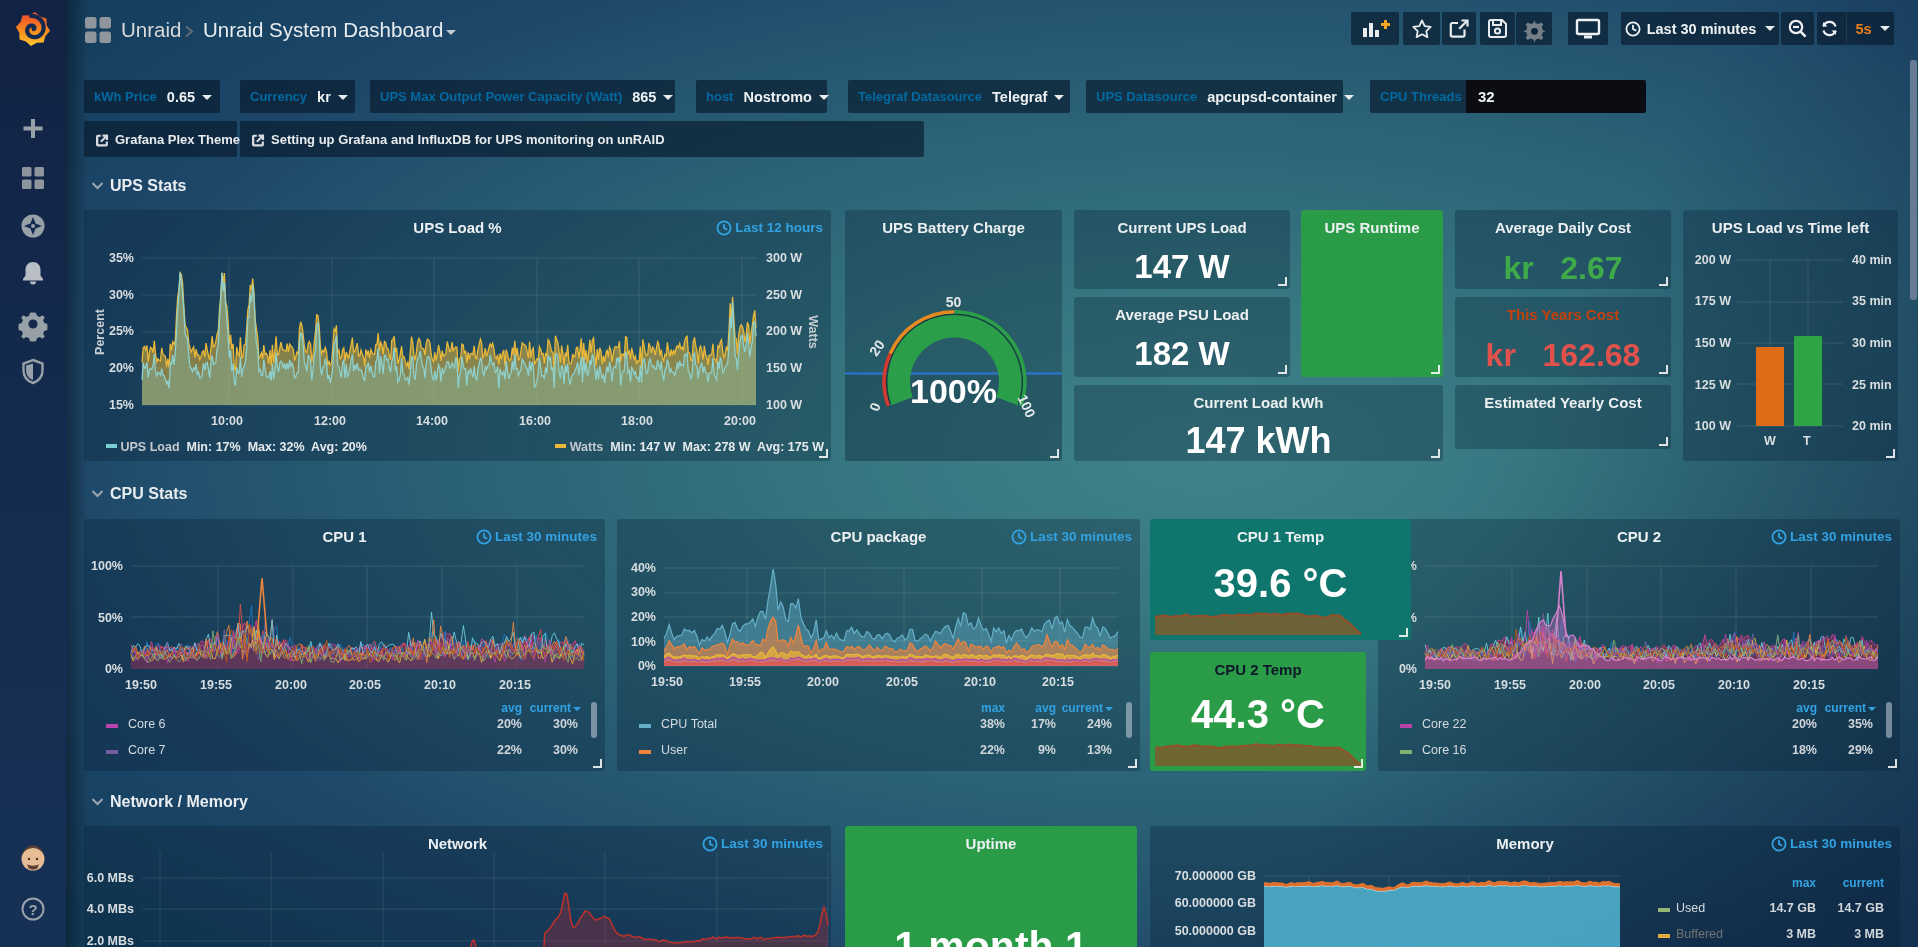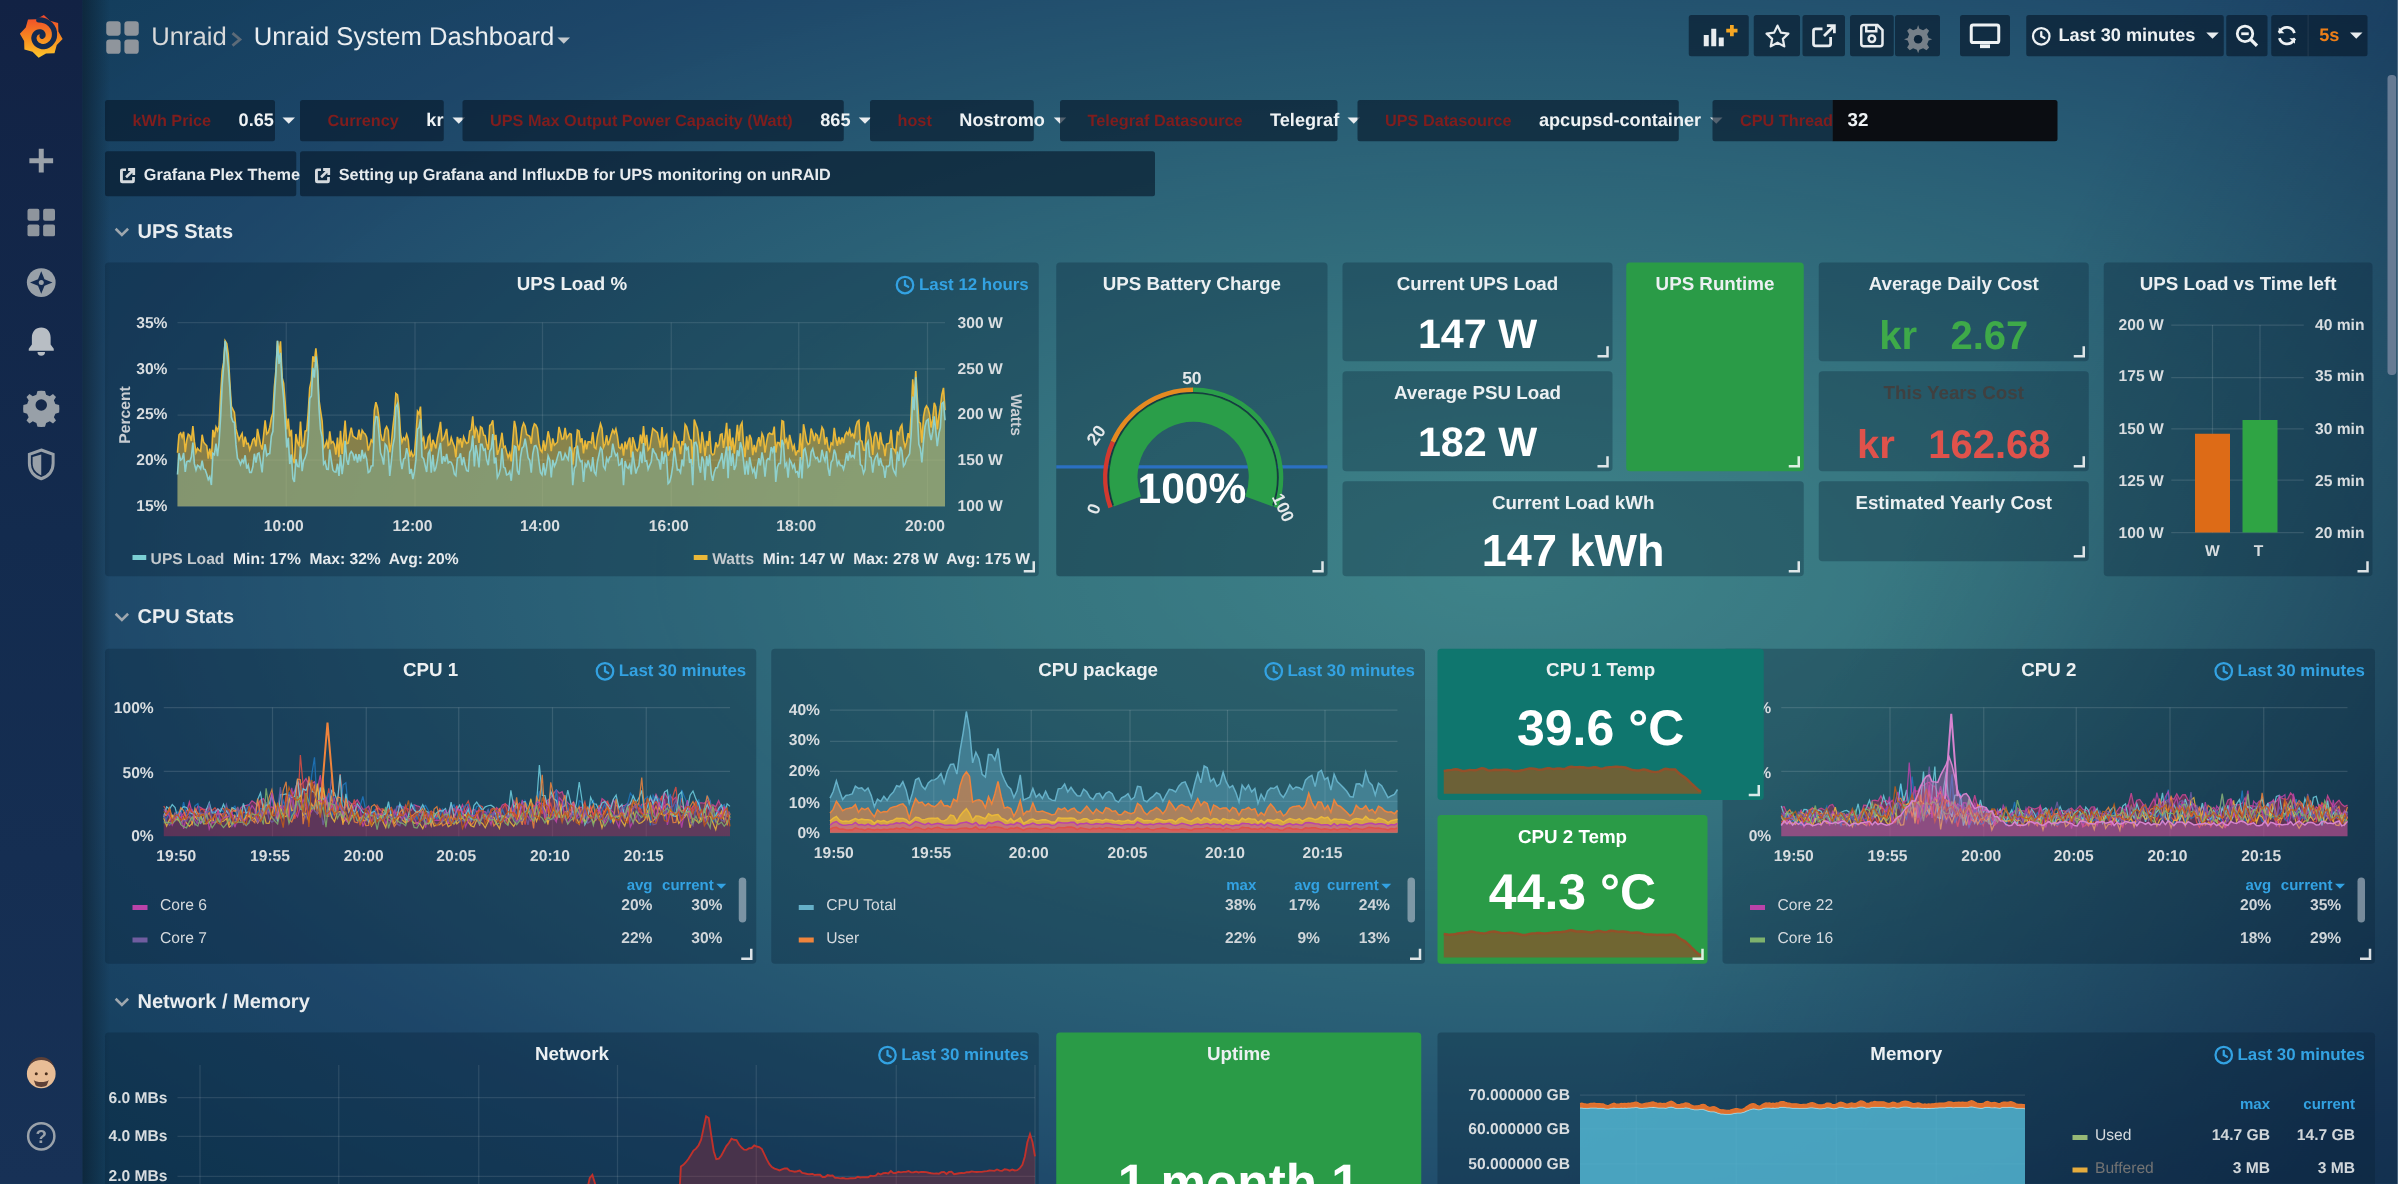--- a/index.html
+++ b/index.html
@@ -11,21 +11,21 @@
 .abs{position:absolute}
 .panel{position:absolute;background:rgba(8,30,50,.30);border-radius:3px}
 .panel:after{content:"";position:absolute;right:3px;bottom:3px;width:7px;height:7px;
  border-right:2px solid rgba(255,255,255,.85);border-bottom:2px solid rgba(255,255,255,.85)}
 .ptitle{position:absolute;top:9px;left:0;right:0;text-align:center;font-size:15px;font-weight:bold;color:#ecf0f2;letter-spacing:0}
 .tr{position:absolute;top:10px;font-size:13.5px;font-weight:bold;color:#33a2e2;white-space:nowrap}
 .tick{position:absolute;font-size:12.5px;font-weight:bold;color:#d8dde0;white-space:nowrap}
 .leg{font-size:12.5px;font-weight:bold;color:#d0d6da;white-space:nowrap}
 .bigv{position:absolute;left:0;right:0;text-align:center;font-weight:bold;color:#fff;white-space:nowrap}
 .vbox{position:absolute;height:33px;background:rgba(7,26,44,.66);border-radius:2px;display:flex;align-items:center;font-weight:bold;font-size:14.5px}
-.vlab{color:#7f1d1d;padding:0 22px;white-space:nowrap;font-size:13px}
+.vlab{color:#0369a1;padding:0 10px;white-space:nowrap;font-size:13px}
 .vval{color:#eef2f4;padding-right:10px;white-space:nowrap;font-size:14.5px}
 .caret{display:inline-block;width:0;height:0;border-left:5px solid transparent;border-right:5px solid transparent;border-top:5px solid #e8ecef;margin-left:7px;vertical-align:middle}
 .btn{position:absolute;top:12px;height:33px;background:rgba(7,26,44,.66);border-radius:2px;display:flex;align-items:center;justify-content:center}
 .ghead{color:#33a2e2;font-weight:bold;font-size:12px}
 svg{position:absolute;overflow:visible}
 .btn svg{position:static}
 </style></head><body>
 <svg width="0" height="0" style="position:absolute">
     <defs>
 <linearGradient id="glog" x1="0" y1="0" x2="0" y2="1">
@@ -292,21 +292,21 @@
     <div class="bigv" style="top:35px;font-size:36px;color:#fff">147 kWh</div>
   </div>
 <div class="panel" style="left:1301px;top:210px;width:142px;height:167px;background:#2a9b47">
     <div class="ptitle" style="color:#ecf0f2">UPS Runtime</div>
   </div>
 <div class="panel" style="left:1455px;top:210px;width:216px;height:79px">
     <div class="ptitle" style="color:#ecf0f2">Average Daily Cost</div>
     <div class="bigv" style="top:40px;font-size:32px;color:#3eaa49">kr&nbsp;&nbsp;&nbsp;2.67</div>
   </div>
 <div class="panel" style="left:1455px;top:297px;width:216px;height:80px">
-    <div class="ptitle" style="color:#404040">This Years Cost</div>
+    <div class="ptitle" style="color:#c2410c">This Years Cost</div>
     <div class="bigv" style="top:40px;font-size:32px;color:#e0524b">kr&nbsp;&nbsp;&nbsp;162.68</div>
   </div>
 <div class="panel" style="left:1455px;top:385px;width:216px;height:64px">
     <div class="ptitle" style="color:#ecf0f2">Estimated Yearly Cost</div>
   </div>
 <div class="panel" style="left:1683px;top:210px;width:215px;height:251px">
     <div class="ptitle" style="color:#ecf0f2">UPS Load vs Time left</div>
     <div class="tick" style="right:167px;top:43px">200 W</div>
     <div class="tick" style="left:169px;top:43px">40 min</div>
     <div class="tick" style="right:167px;top:84px">175 W</div>
@@ -490,21 +490,21 @@
   </div>
 <div class="panel" style="left:1150px;top:519px;width:261px;height:121px;background:#0f766e">
     <div class="ptitle" style="color:#ecf0f2">CPU 1 Temp</div>
     <div class="bigv" style="top:42px;font-size:40px">39.6 °C</div>
     <svg class="abs" style="left:0;top:0" width="216" height="121">
       <polygon points="5,116 5.0,97.8 6.6,97.5 8.2,97.2 9.8,97.1 11.4,96.9 13.0,96.6 14.6,96.4 16.2,96.6 17.8,97.1 19.4,97.6 21.0,97.8 22.6,97.6 24.2,97.3 25.8,97.0 27.4,97.1 29.0,97.2 30.6,97.2 32.1,96.7 33.7,96.1 35.3,95.6 36.9,95.7 38.5,96.4 40.1,97.1 41.7,97.4 43.3,97.3 44.9,97.0 46.5,96.9 48.1,97.0 49.7,97.0 51.3,97.0 52.9,96.8 54.5,96.8 56.1,96.8 57.7,97.1 59.3,97.5 60.9,97.8 62.5,98.0 64.1,97.8 65.7,97.6 67.3,97.2 68.9,96.9 70.5,96.5 72.1,96.1 73.7,95.7 75.3,95.7 76.9,95.9 78.5,96.2 80.1,96.6 81.7,96.8 83.2,96.7 84.8,96.4 86.4,95.9 88.0,95.6 89.6,95.6 91.2,95.9 92.8,96.1 94.4,96.0 96.0,95.7 97.6,95.7 99.2,96.0 100.8,96.2 102.4,95.9 104.0,95.2 105.6,94.6 107.2,94.4 108.8,94.6 110.4,94.7 112.0,94.8 113.6,94.7 115.2,94.8 116.8,94.8 118.4,95.1 120.0,95.4 121.6,95.4 123.2,95.1 124.8,94.8 126.4,94.8 128.0,95.2 129.6,95.7 131.2,96.0 132.8,95.7 134.3,95.2 135.9,94.9 137.5,94.8 139.1,94.7 140.7,94.5 142.3,94.4 143.9,94.4 145.5,94.5 147.1,94.6 148.7,94.7 150.3,95.0 151.9,95.6 153.5,96.2 155.1,96.7 156.7,97.0 158.3,97.2 159.9,97.3 161.5,97.3 163.1,96.9 164.7,96.6 166.3,96.7 167.9,97.2 169.5,97.8 171.1,98.2 172.7,98.4 174.3,98.5 175.9,98.4 177.5,98.1 179.1,97.4 180.7,96.5 182.3,96.1 183.9,96.2 185.4,96.5 187.0,96.6 188.6,96.6 190.2,96.6 191.8,98.3 193.4,99.8 195.0,101.0 196.6,102.0 198.2,103.1 199.8,104.5 201.4,106.1 203.0,107.7 204.6,109.2 206.2,110.7 207.8,112.2 209.4,113.6 211.0,113.7 211,116" fill="rgba(122,95,48,0.88)"></polygon>
       <polyline points="5.0,97.8 6.6,97.5 8.2,97.2 9.8,97.1 11.4,96.9 13.0,96.6 14.6,96.4 16.2,96.6 17.8,97.1 19.4,97.6 21.0,97.8 22.6,97.6 24.2,97.3 25.8,97.0 27.4,97.1 29.0,97.2 30.6,97.2 32.1,96.7 33.7,96.1 35.3,95.6 36.9,95.7 38.5,96.4 40.1,97.1 41.7,97.4 43.3,97.3 44.9,97.0 46.5,96.9 48.1,97.0 49.7,97.0 51.3,97.0 52.9,96.8 54.5,96.8 56.1,96.8 57.7,97.1 59.3,97.5 60.9,97.8 62.5,98.0 64.1,97.8 65.7,97.6 67.3,97.2 68.9,96.9 70.5,96.5 72.1,96.1 73.7,95.7 75.3,95.7 76.9,95.9 78.5,96.2 80.1,96.6 81.7,96.8 83.2,96.7 84.8,96.4 86.4,95.9 88.0,95.6 89.6,95.6 91.2,95.9 92.8,96.1 94.4,96.0 96.0,95.7 97.6,95.7 99.2,96.0 100.8,96.2 102.4,95.9 104.0,95.2 105.6,94.6 107.2,94.4 108.8,94.6 110.4,94.7 112.0,94.8 113.6,94.7 115.2,94.8 116.8,94.8 118.4,95.1 120.0,95.4 121.6,95.4 123.2,95.1 124.8,94.8 126.4,94.8 128.0,95.2 129.6,95.7 131.2,96.0 132.8,95.7 134.3,95.2 135.9,94.9 137.5,94.8 139.1,94.7 140.7,94.5 142.3,94.4 143.9,94.4 145.5,94.5 147.1,94.6 148.7,94.7 150.3,95.0 151.9,95.6 153.5,96.2 155.1,96.7 156.7,97.0 158.3,97.2 159.9,97.3 161.5,97.3 163.1,96.9 164.7,96.6 166.3,96.7 167.9,97.2 169.5,97.8 171.1,98.2 172.7,98.4 174.3,98.5 175.9,98.4 177.5,98.1 179.1,97.4 180.7,96.5 182.3,96.1 183.9,96.2 185.4,96.5 187.0,96.6 188.6,96.6 190.2,96.6 191.8,98.3 193.4,99.8 195.0,101.0 196.6,102.0 198.2,103.1 199.8,104.5 201.4,106.1 203.0,107.7 204.6,109.2 206.2,110.7 207.8,112.2 209.4,113.6 211.0,113.7" fill="none" stroke="rgba(152,78,40,0.95)" stroke-width="2"></polyline>
     </svg>
   </div>
 <div class="panel" style="left:1150px;top:652px;width:216px;height:119px;background:#2a9b47">
-    <div class="ptitle" style="color:#ffffff">CPU 2 Temp</div>
+    <div class="ptitle" style="color:#0f172a">CPU 2 Temp</div>
     <div class="bigv" style="top:40px;font-size:40px">44.3 °C</div>
     <svg class="abs" style="left:0;top:0" width="216" height="119">
       <polygon points="5,114 5.0,95.2 6.6,95.4 8.2,95.6 9.8,95.7 11.4,95.6 13.0,95.5 14.6,95.2 16.2,94.8 17.8,94.5 19.4,94.3 21.0,94.3 22.6,94.0 24.2,93.8 25.8,93.4 27.4,93.3 29.0,93.5 30.6,93.9 32.1,94.1 33.7,94.4 35.3,94.5 36.9,94.7 38.5,94.5 40.1,94.2 41.7,93.6 43.3,93.3 44.9,93.2 46.5,93.4 48.1,93.7 49.7,94.1 51.3,94.5 52.9,94.6 54.5,94.5 56.1,94.3 57.7,94.2 59.3,94.2 60.9,94.5 62.5,94.7 64.1,95.0 65.7,95.3 67.3,95.8 68.9,96.0 70.5,96.0 72.1,95.5 73.7,95.1 75.3,94.8 76.9,94.7 78.5,94.6 80.1,94.4 81.7,94.4 83.2,94.5 84.8,94.7 86.4,94.7 88.0,94.5 89.6,94.3 91.2,94.1 92.8,93.9 94.4,93.8 96.0,93.8 97.6,93.7 99.2,93.6 100.8,93.4 102.4,93.2 104.0,92.8 105.6,92.3 107.2,92.2 108.8,92.6 110.4,93.0 112.0,93.2 113.6,93.2 115.2,93.1 116.8,93.2 118.4,93.3 120.0,93.6 121.6,93.8 123.2,93.9 124.8,93.6 126.4,93.1 128.0,92.8 129.6,92.8 131.2,93.1 132.8,93.5 134.3,93.5 135.9,93.3 137.5,92.8 139.1,92.6 140.7,92.7 142.3,93.0 143.9,93.2 145.5,93.3 147.1,93.2 148.7,93.2 150.3,93.3 151.9,93.6 153.5,93.9 155.1,94.1 156.7,94.1 158.3,94.0 159.9,94.0 161.5,94.1 163.1,94.6 164.7,95.1 166.3,95.4 167.9,95.5 169.5,95.6 171.1,95.6 172.7,95.7 174.3,95.8 175.9,95.9 177.5,95.7 179.1,95.7 180.7,95.8 182.3,96.0 183.9,96.0 185.4,95.8 187.0,95.6 188.6,95.7 190.2,95.9 191.8,97.2 193.4,98.4 195.0,99.4 196.6,100.3 198.2,101.3 199.8,102.7 201.4,104.2 203.0,105.9 204.6,107.4 206.2,108.9 207.8,110.3 209.4,111.7 211.0,111.8 211,114" fill="rgba(122,95,48,0.88)"></polygon>
       <polyline points="5.0,95.2 6.6,95.4 8.2,95.6 9.8,95.7 11.4,95.6 13.0,95.5 14.6,95.2 16.2,94.8 17.8,94.5 19.4,94.3 21.0,94.3 22.6,94.0 24.2,93.8 25.8,93.4 27.4,93.3 29.0,93.5 30.6,93.9 32.1,94.1 33.7,94.4 35.3,94.5 36.9,94.7 38.5,94.5 40.1,94.2 41.7,93.6 43.3,93.3 44.9,93.2 46.5,93.4 48.1,93.7 49.7,94.1 51.3,94.5 52.9,94.6 54.5,94.5 56.1,94.3 57.7,94.2 59.3,94.2 60.9,94.5 62.5,94.7 64.1,95.0 65.7,95.3 67.3,95.8 68.9,96.0 70.5,96.0 72.1,95.5 73.7,95.1 75.3,94.8 76.9,94.7 78.5,94.6 80.1,94.4 81.7,94.4 83.2,94.5 84.8,94.7 86.4,94.7 88.0,94.5 89.6,94.3 91.2,94.1 92.8,93.9 94.4,93.8 96.0,93.8 97.6,93.7 99.2,93.6 100.8,93.4 102.4,93.2 104.0,92.8 105.6,92.3 107.2,92.2 108.8,92.6 110.4,93.0 112.0,93.2 113.6,93.2 115.2,93.1 116.8,93.2 118.4,93.3 120.0,93.6 121.6,93.8 123.2,93.9 124.8,93.6 126.4,93.1 128.0,92.8 129.6,92.8 131.2,93.1 132.8,93.5 134.3,93.5 135.9,93.3 137.5,92.8 139.1,92.6 140.7,92.7 142.3,93.0 143.9,93.2 145.5,93.3 147.1,93.2 148.7,93.2 150.3,93.3 151.9,93.6 153.5,93.9 155.1,94.1 156.7,94.1 158.3,94.0 159.9,94.0 161.5,94.1 163.1,94.6 164.7,95.1 166.3,95.4 167.9,95.5 169.5,95.6 171.1,95.6 172.7,95.7 174.3,95.8 175.9,95.9 177.5,95.7 179.1,95.7 180.7,95.8 182.3,96.0 183.9,96.0 185.4,95.8 187.0,95.6 188.6,95.7 190.2,95.9 191.8,97.2 193.4,98.4 195.0,99.4 196.6,100.3 198.2,101.3 199.8,102.7 201.4,104.2 203.0,105.9 204.6,107.4 206.2,108.9 207.8,110.3 209.4,111.7 211.0,111.8" fill="none" stroke="rgba(152,78,40,0.95)" stroke-width="2"></polyline>
     </svg>
   </div>
 <div class="panel" style="left:84px;top:826px;width:747px;height:161px">
     <div class="ptitle" style="color:#ecf0f2">Network</div>
     <div class="tr" style="right:8px"><svg width="15" height="15" style="position:static;vertical-align:-3px" color="#33a2e2">
         <use href="#clockic"></use>

